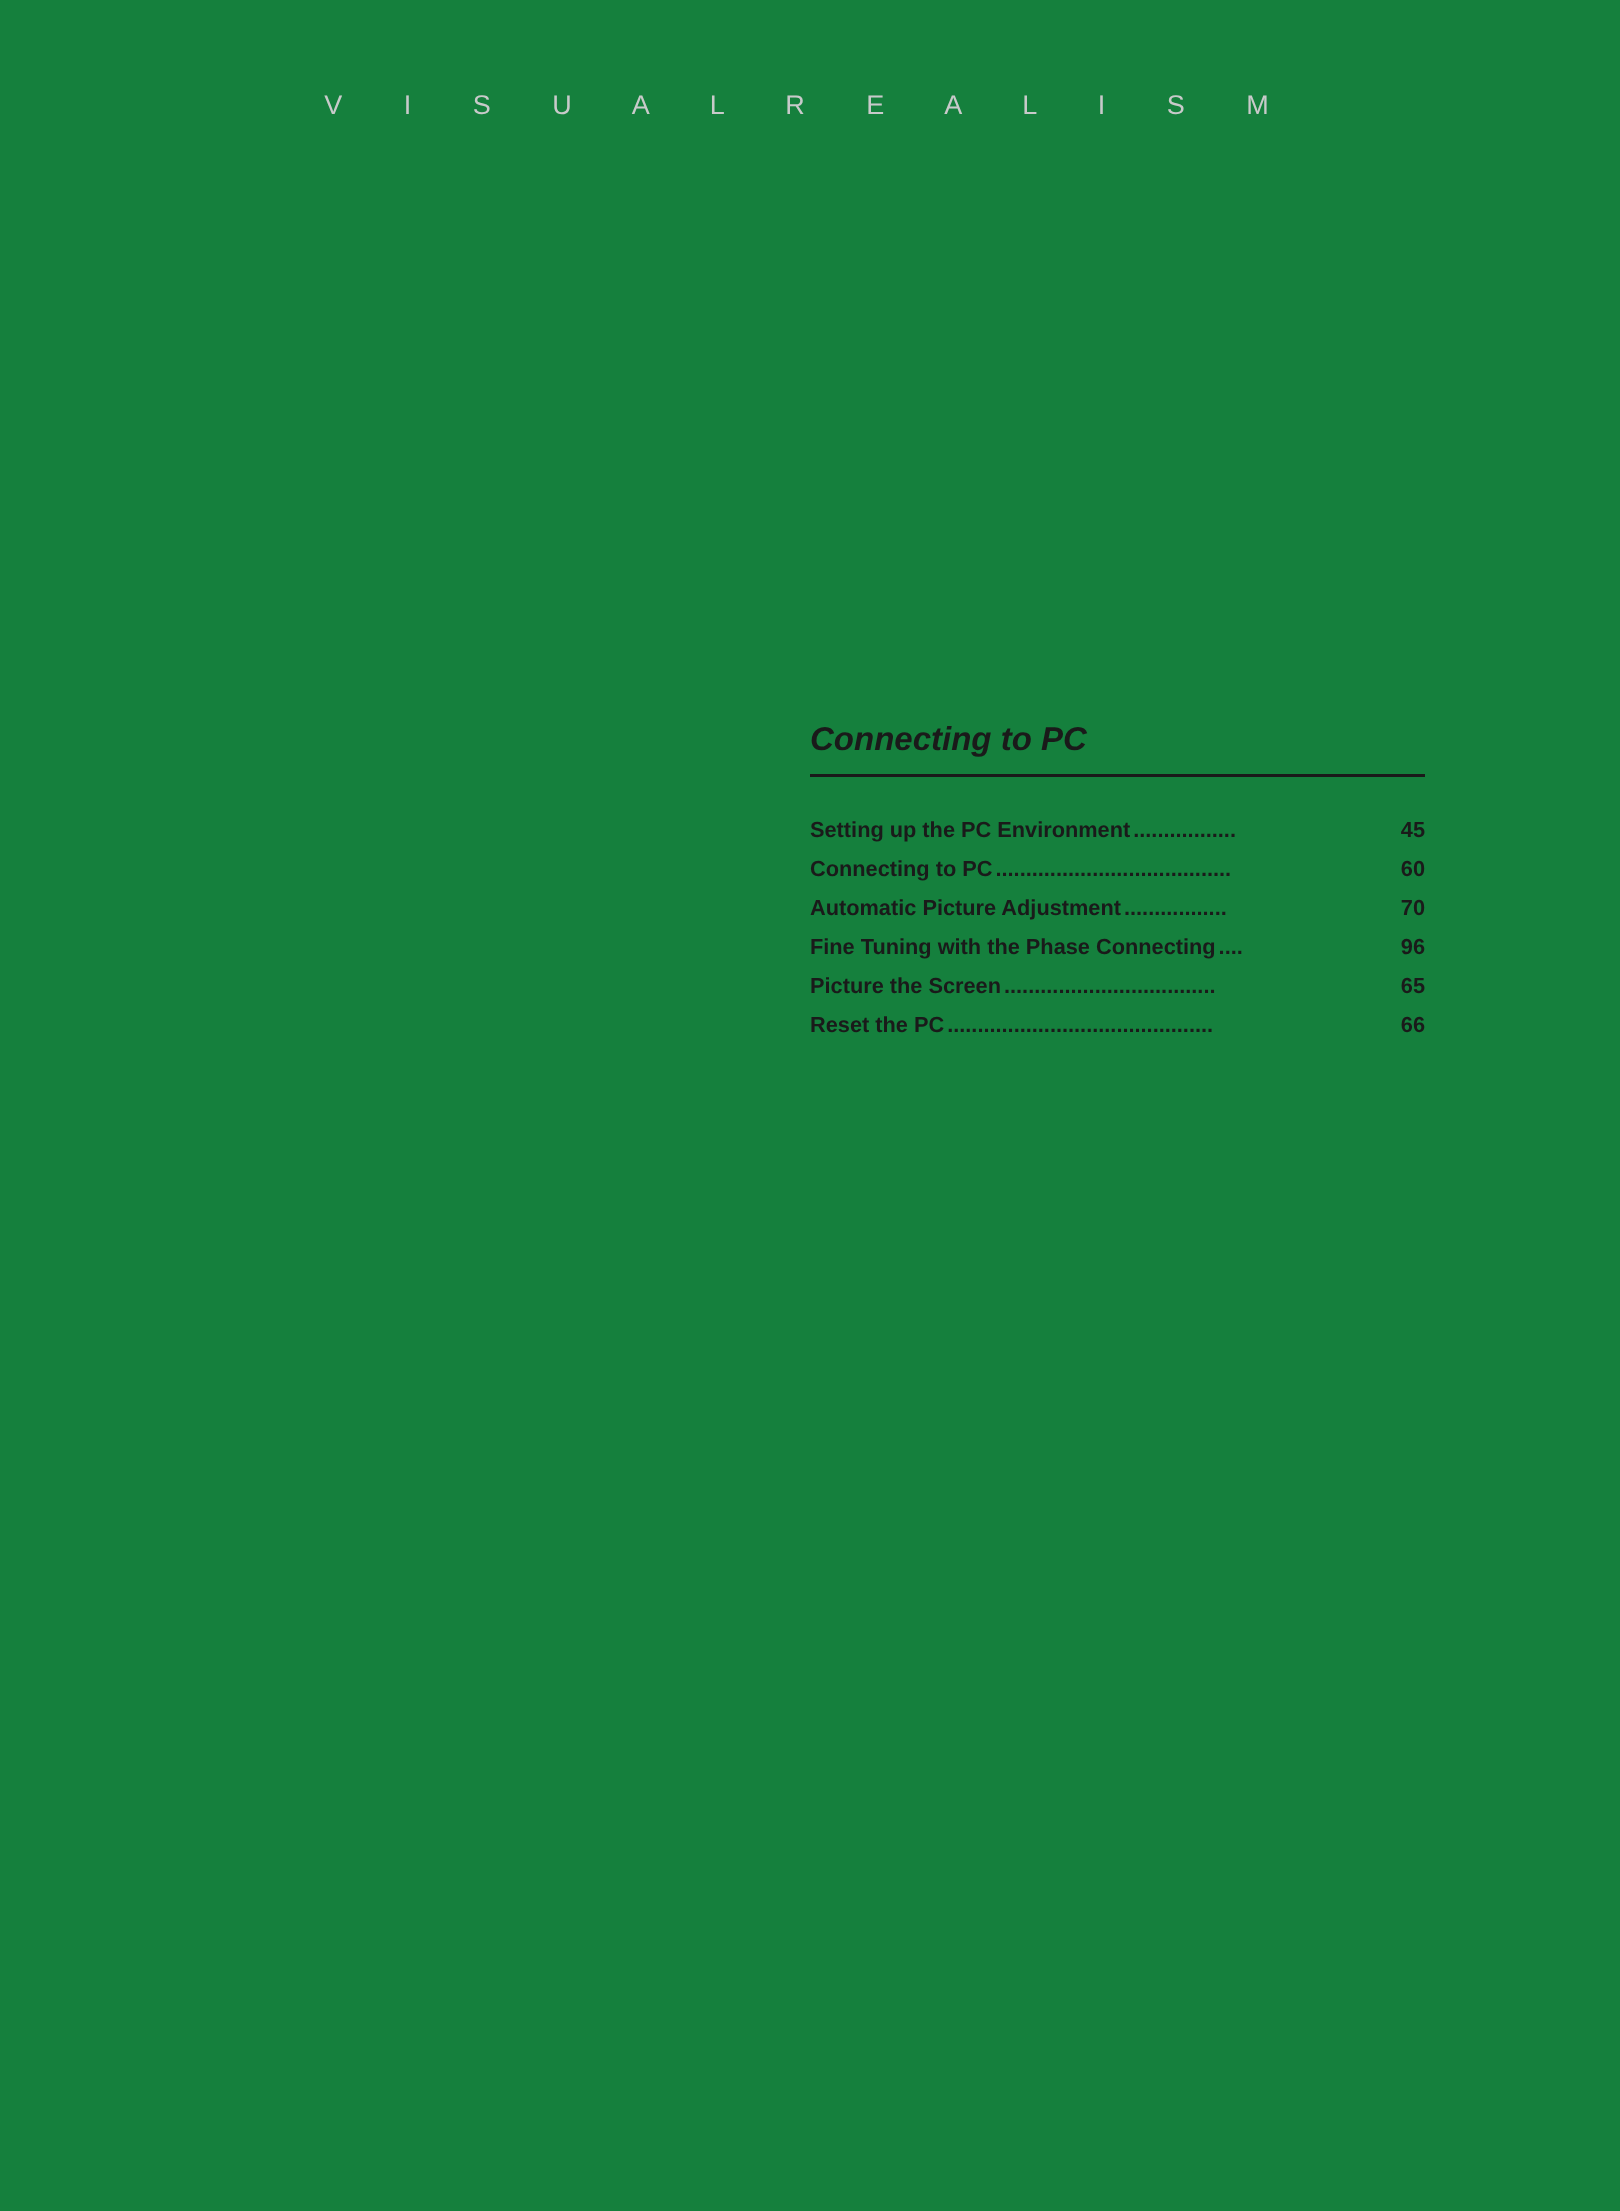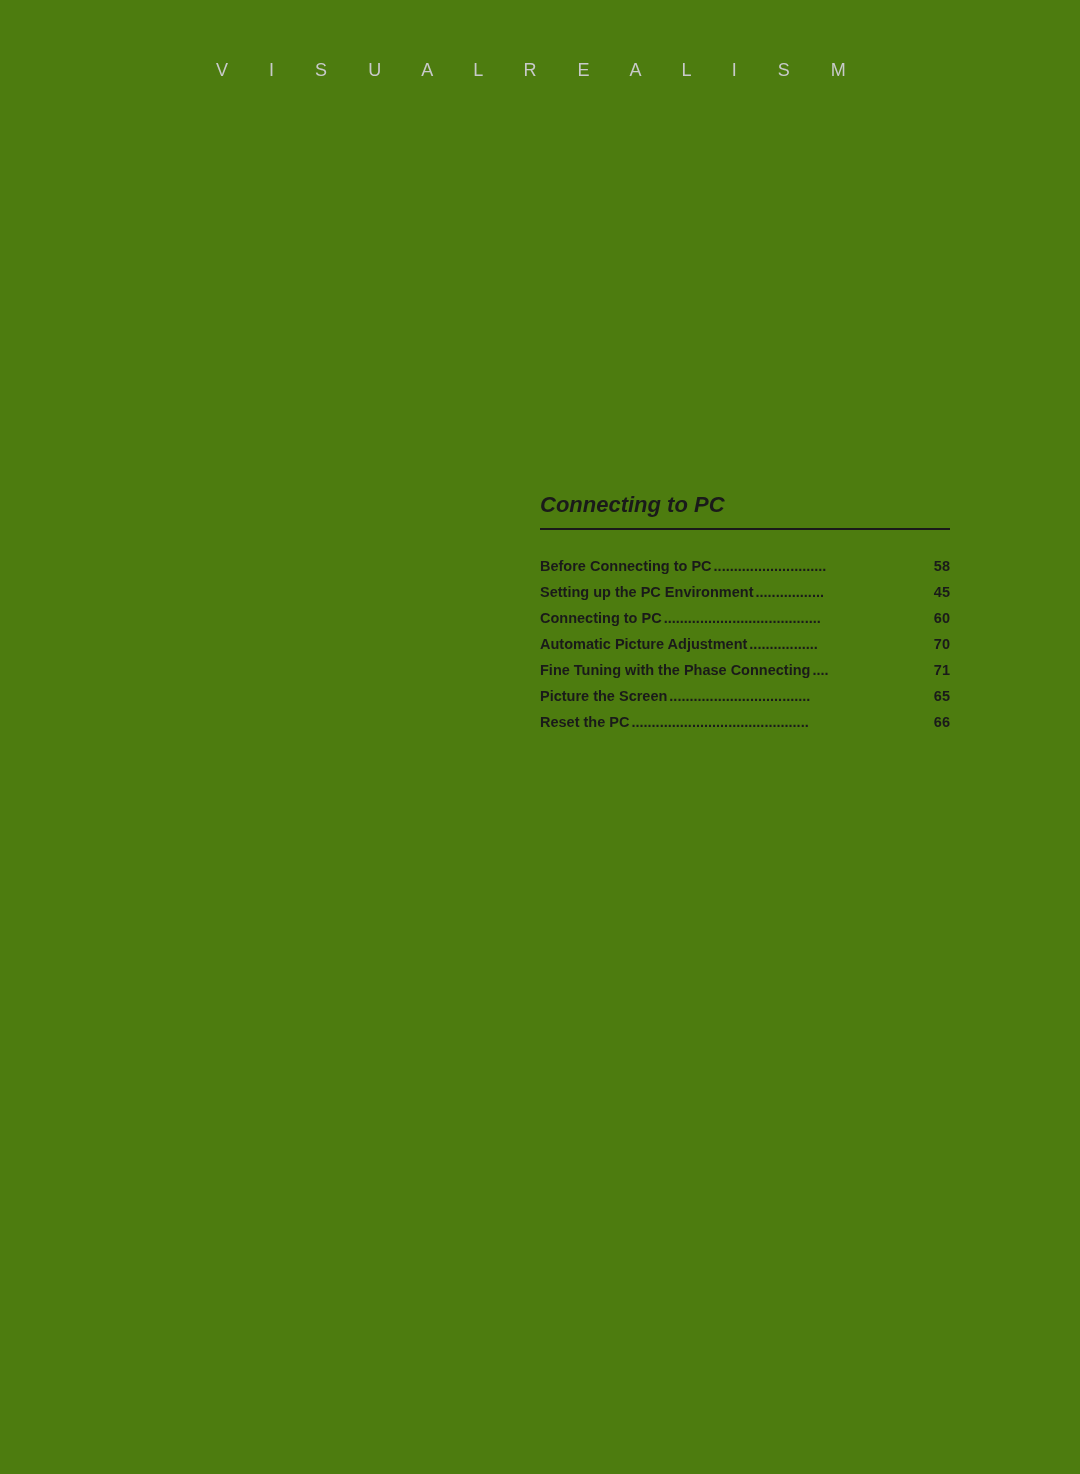--- a/index.html
+++ b/index.html
@@ -13,21 +13,21 @@
       height: 1474px;
       background-color: #8e9090;
       font-family: Arial, sans-serif;
       overflow: hidden;
       position: relative;
     }
 
     .page-background {
       width: 100%;
       height: 100%;
-      background-color: #4d7c0f;
+      background-color: #15803d;
       position: relative;
     }
 
     .header-area {
       position: absolute;
       top: 60px;
       left: 0;
       right: 0;
       text-align: center;
     }
@@ -36,21 +36,21 @@
       letter-spacing: 18px;
       font-size: 18px;
       color: #c8caca;
       font-weight: normal;
       font-family: Arial, sans-serif;
       text-transform: uppercase;
     }
 
     .content-panel {
       position: absolute;
-      top: 492px;
+      top: 480px;
       left: 500px;
       width: 490px;
       padding: 0 40px 40px 40px;
     }
 
     .section-title {
       font-size: 22px;
       font-weight: bold;
       color: #1a1a1a;
       font-style: italic;
@@ -119,27 +119,20 @@
 
   <div class="header-area">
     <span class="brand-title">V  I  S  U  A  L     R  E  A  L  I  S  M</span>
   </div>
 
   <div class="content-panel">
     <div class="section-title">Connecting to PC</div>
     <div class="divider"></div>
 
     <ul class="toc-list">
-    <li class="toc-item">
-          <div class="toc-item-label">
-            <span class="toc-item-text">Before Connecting to PC</span>
-            <span class="toc-dots"> ............................</span>
-            <span class="toc-page">58</span>
-          </div>
-        </li>
         <li class="toc-item">
           <div class="toc-item-label">
             <span class="toc-item-text">Setting up the PC Environment</span>
             <span class="toc-dots">.................</span>
             <span class="toc-page">45</span>
           </div>
         </li>
         <li class="toc-item">
           <div class="toc-item-label">
             <span class="toc-item-text">Connecting to PC</span>
@@ -151,21 +144,21 @@
           <div class="toc-item-label">
             <span class="toc-item-text">Automatic Picture Adjustment</span>
             <span class="toc-dots"> .................</span>
             <span class="toc-page">70</span>
           </div>
         </li>
         <li class="toc-item">
           <div class="toc-item-label">
             <span class="toc-item-text">Fine Tuning with the Phase Connecting</span>
             <span class="toc-dots">....</span>
-            <span class="toc-page">71</span>
+            <span class="toc-page">96</span>
           </div>
         </li>
         <li class="toc-item">
           <div class="toc-item-label">
             <span class="toc-item-text">Picture the Screen</span>
             <span class="toc-dots"> ...................................</span>
             <span class="toc-page">65</span>
           </div>
         </li>
         <li class="toc-item">

